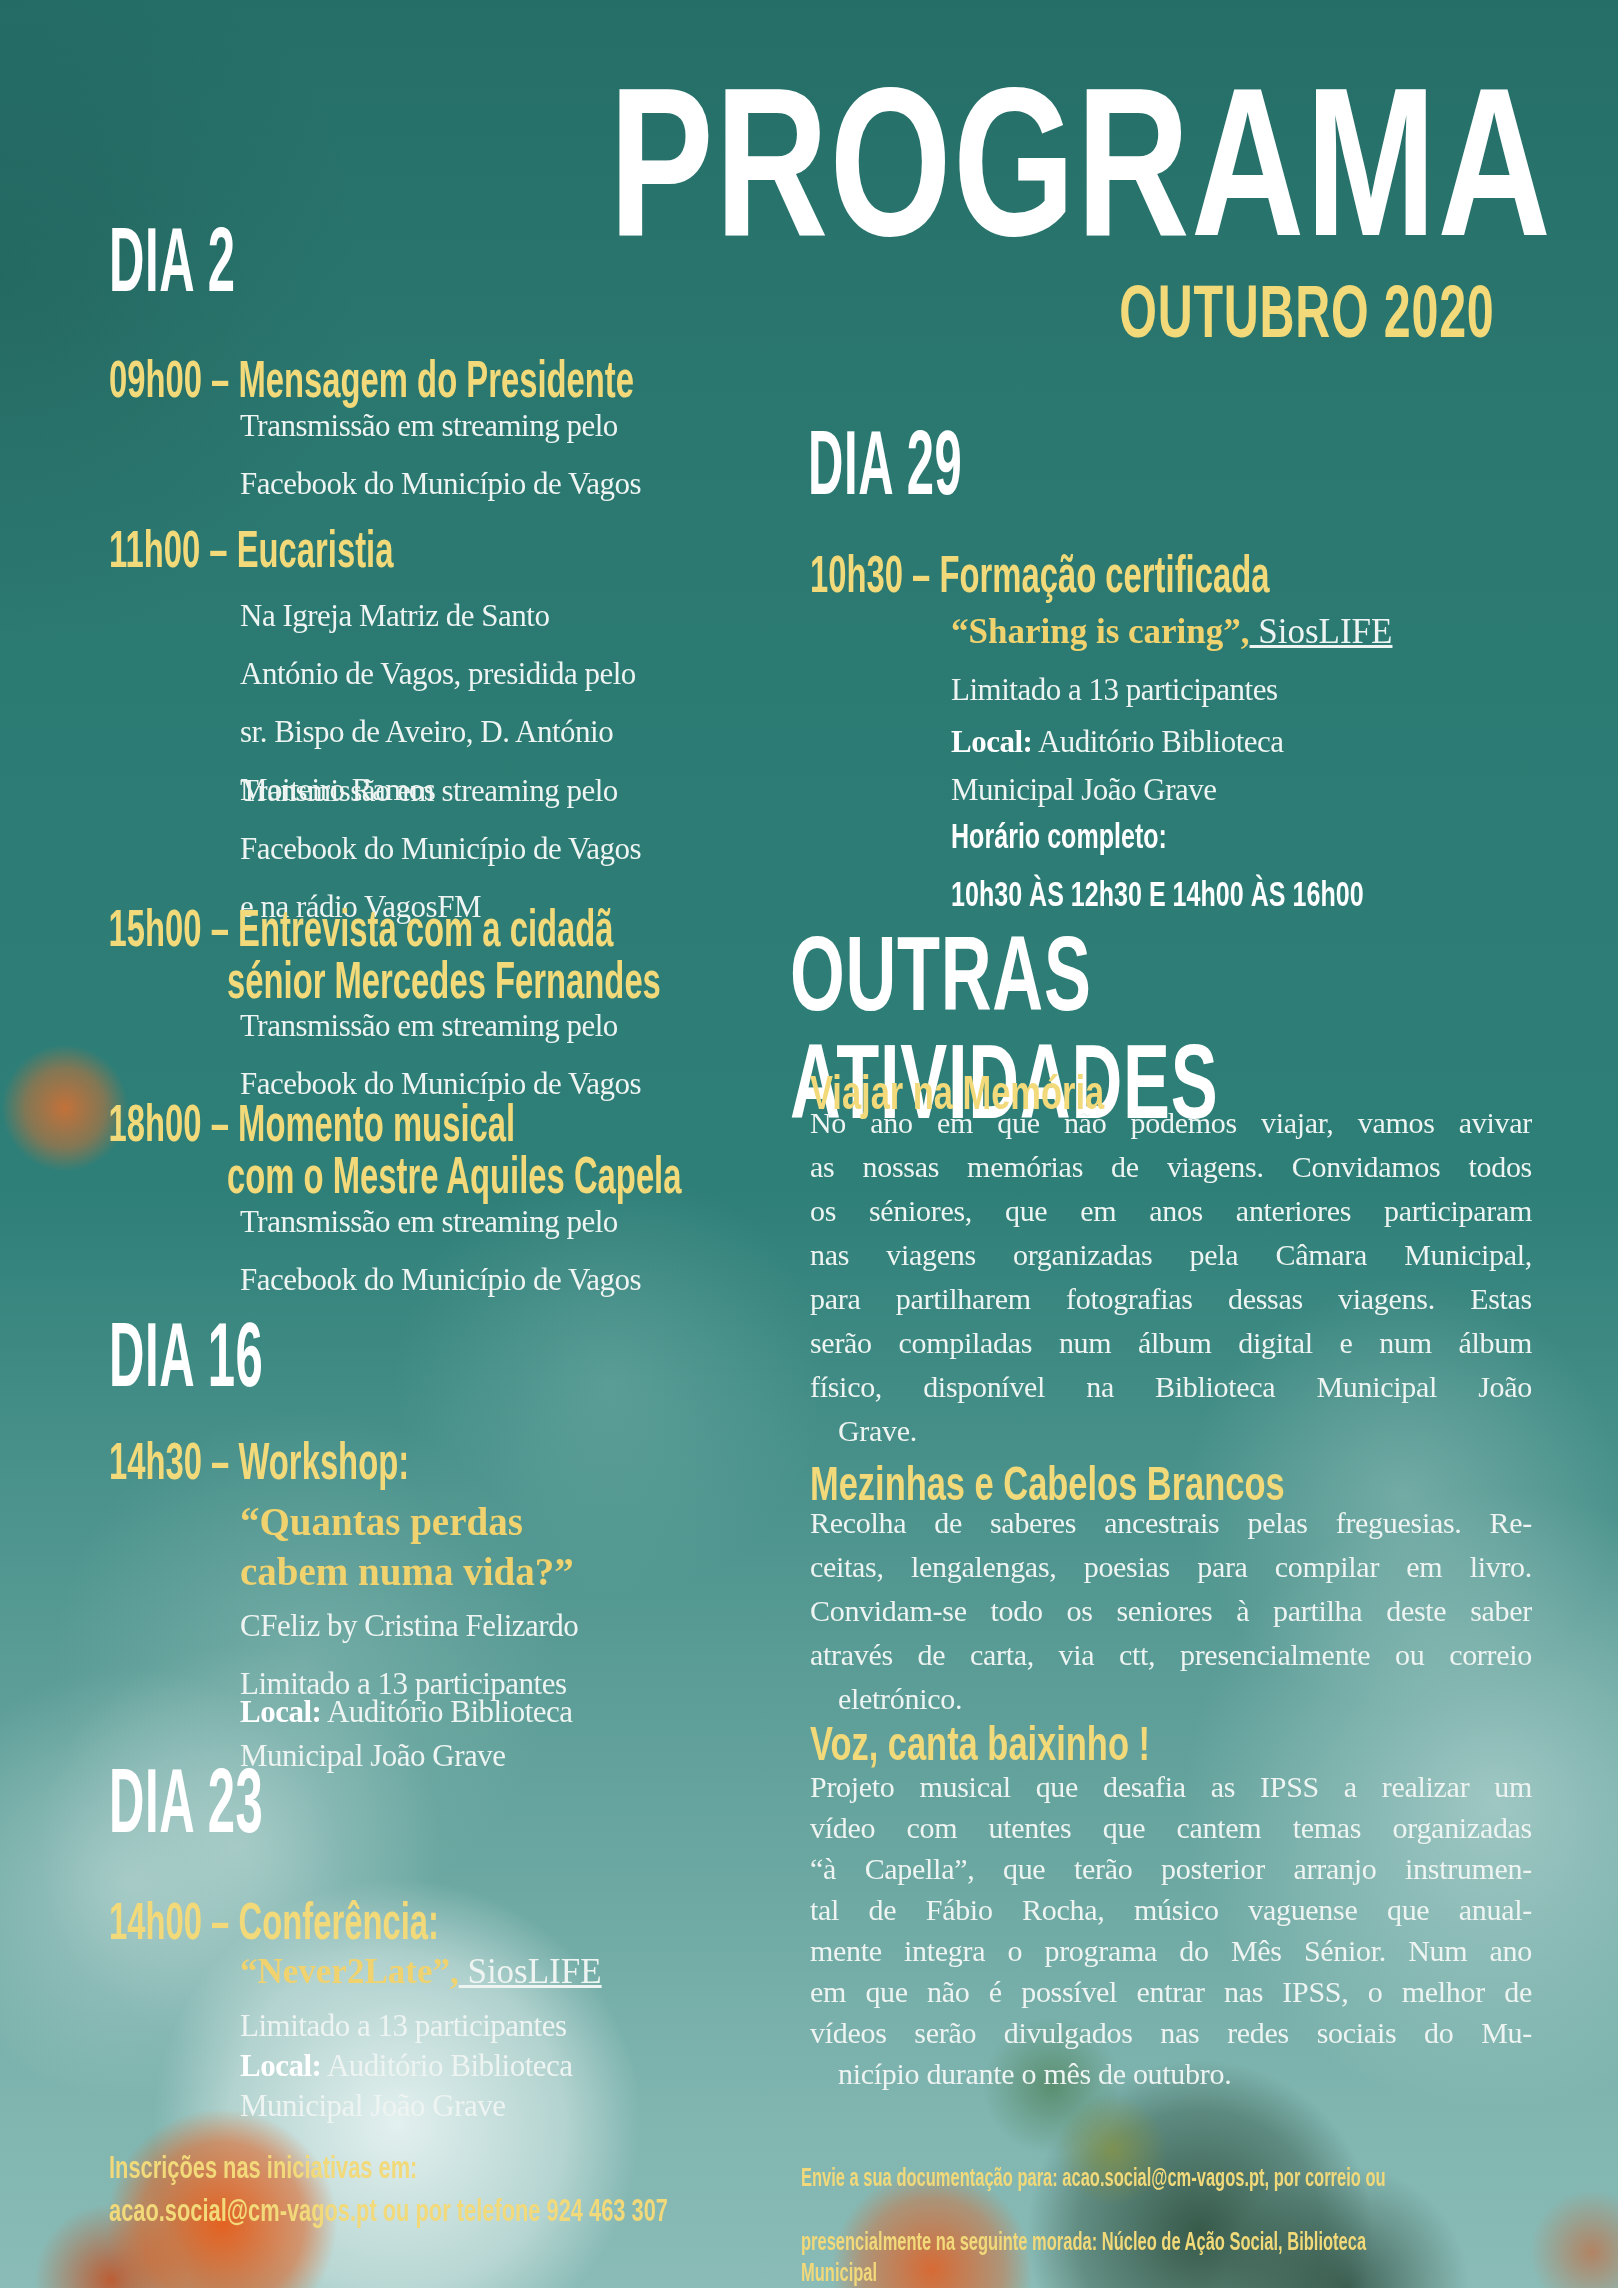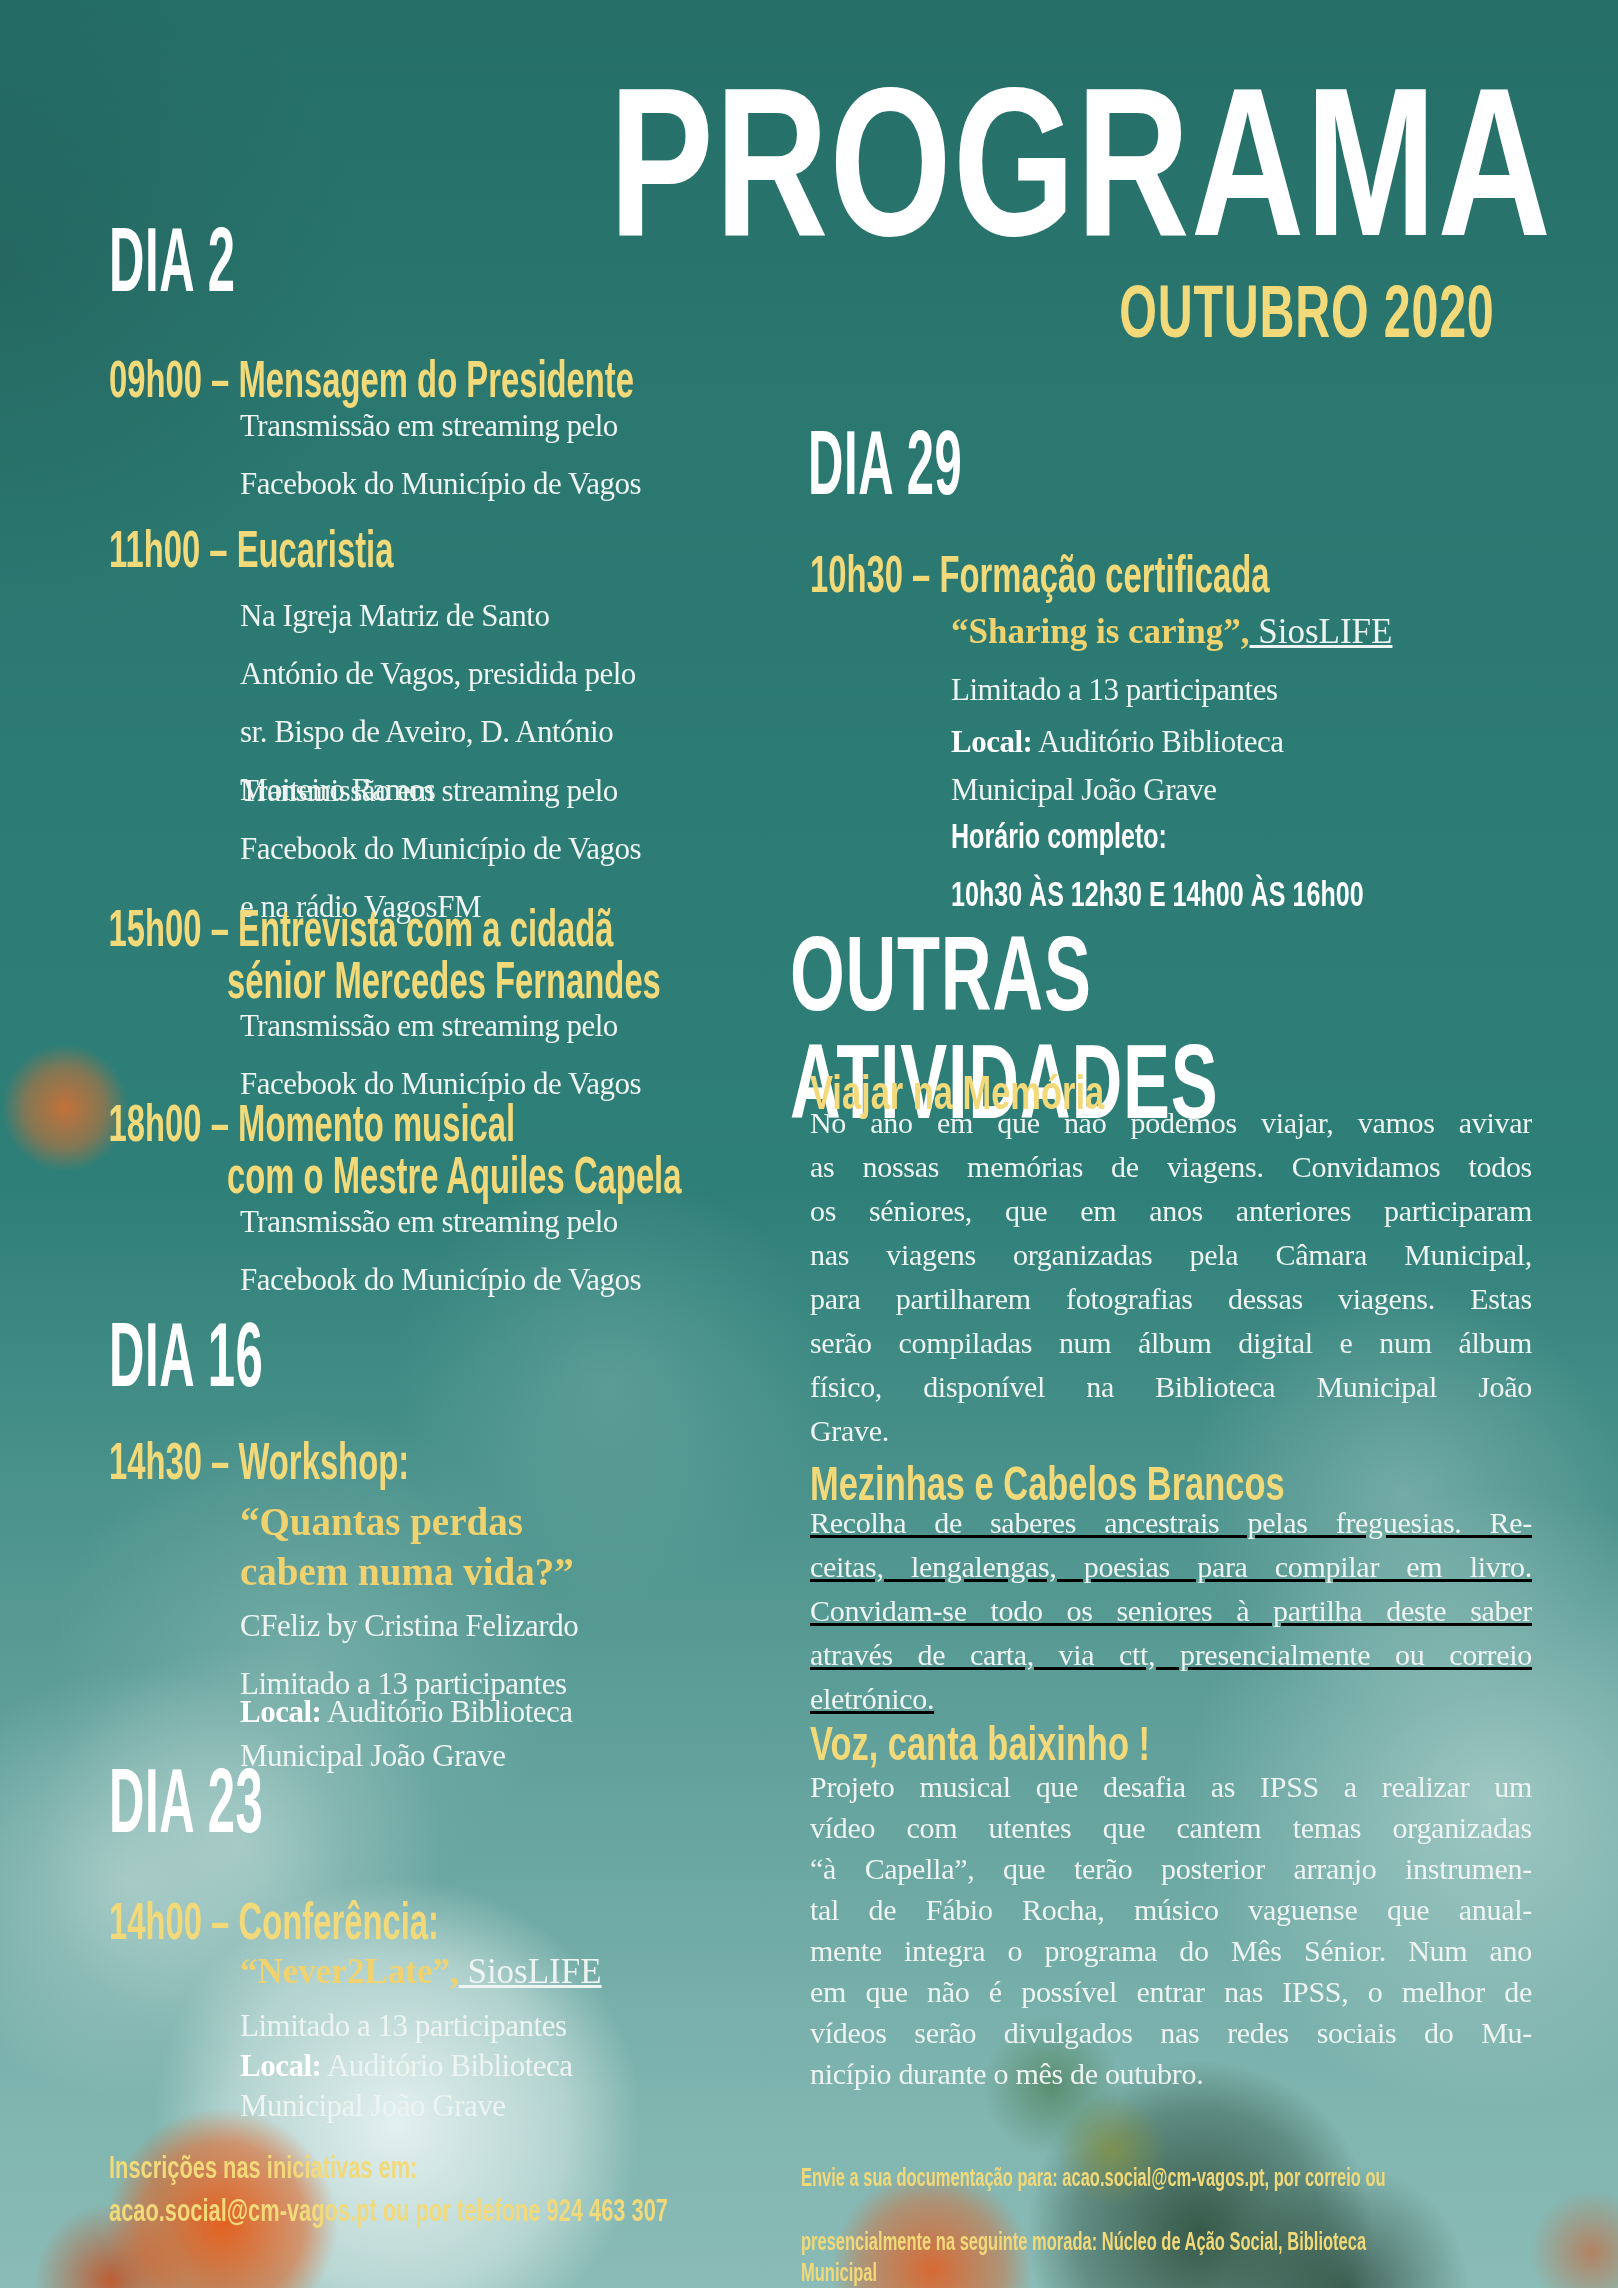--- a/index.html
+++ b/index.html
@@ -56,21 +56,21 @@
   .body-t{font-size:31px;line-height:58px;letter-spacing:-0.5px;}
   .bld{font-weight:700;color:var(--white);}
   .quote{font-family:"Liberation Serif",serif;font-weight:700;color:#f0d26e;font-size:39px;line-height:50px;white-space:pre-line;}
   .qline{font-size:35px;line-height:44px;white-space:normal;}
   .qy{font-family:"Liberation Serif",serif;font-weight:700;color:#f0d26e;}
   .qw{font-family:"Liberation Serif",serif;color:var(--body);text-decoration:underline;}
   
   .para{width:722px;}
   .pline{font-family:"Liberation Serif",serif;color:var(--body);font-size:30px;letter-spacing:-0.3px;
          text-align:justify;text-align-last:justify;height:44px;}
-  .pline.last{text-align-last:left;}
+  .pline.last{text-align-last:left;margin-left:28px;}
   .para.tight .pline{height:41px;}
 </style>
 </head>
 <body>
 
 <div class="photo"></div>
 
 <div class="abs tech t-title" style="left:609px;top:54px;">PROGRAMA</div>
 <div class="abs tech t-sub2" style="right:124px;top:273px;">OUTUBRO 2020</div>
 
@@ -134,21 +134,21 @@
   <div class="pline">as nossas memórias de viagens. Convidamos todos</div>
   <div class="pline">os séniores, que em anos anteriores participaram</div>
   <div class="pline">nas viagens organizadas pela Câmara Municipal,</div>
   <div class="pline">para partilharem fotografias dessas viagens. Estas</div>
   <div class="pline">serão compiladas num álbum digital e num álbum</div>
   <div class="pline">físico, disponível na Biblioteca Municipal João</div>
   <div class="pline last">Grave.</div>
 </div>
 
 <div class="abs tech t-sub" style="left:810px;top:1460px;">Mezinhas e Cabelos Brancos</div>
-<div class="abs para" style="left:810px;top:1506px;text-decoration:underline;">
+<div class="abs para" style="left:810px;top:1506px;">
   <div class="pline">Recolha de saberes ancestrais pelas freguesias. Re-</div>
   <div class="pline">ceitas, lengalengas, poesias para compilar em livro.</div>
   <div class="pline">Convidam-se todo os seniores à partilha deste saber</div>
   <div class="pline">através de carta, via ctt, presencialmente ou correio</div>
   <div class="pline last">eletrónico.</div>
 </div>
 
 <div class="abs tech t-sub" style="left:810px;top:1720px;">Voz, canta baixinho !</div>
 <div class="abs para tight" style="left:810px;top:1770px;">
   <div class="pline">Projeto musical que desafia as IPSS a realizar um</div>

